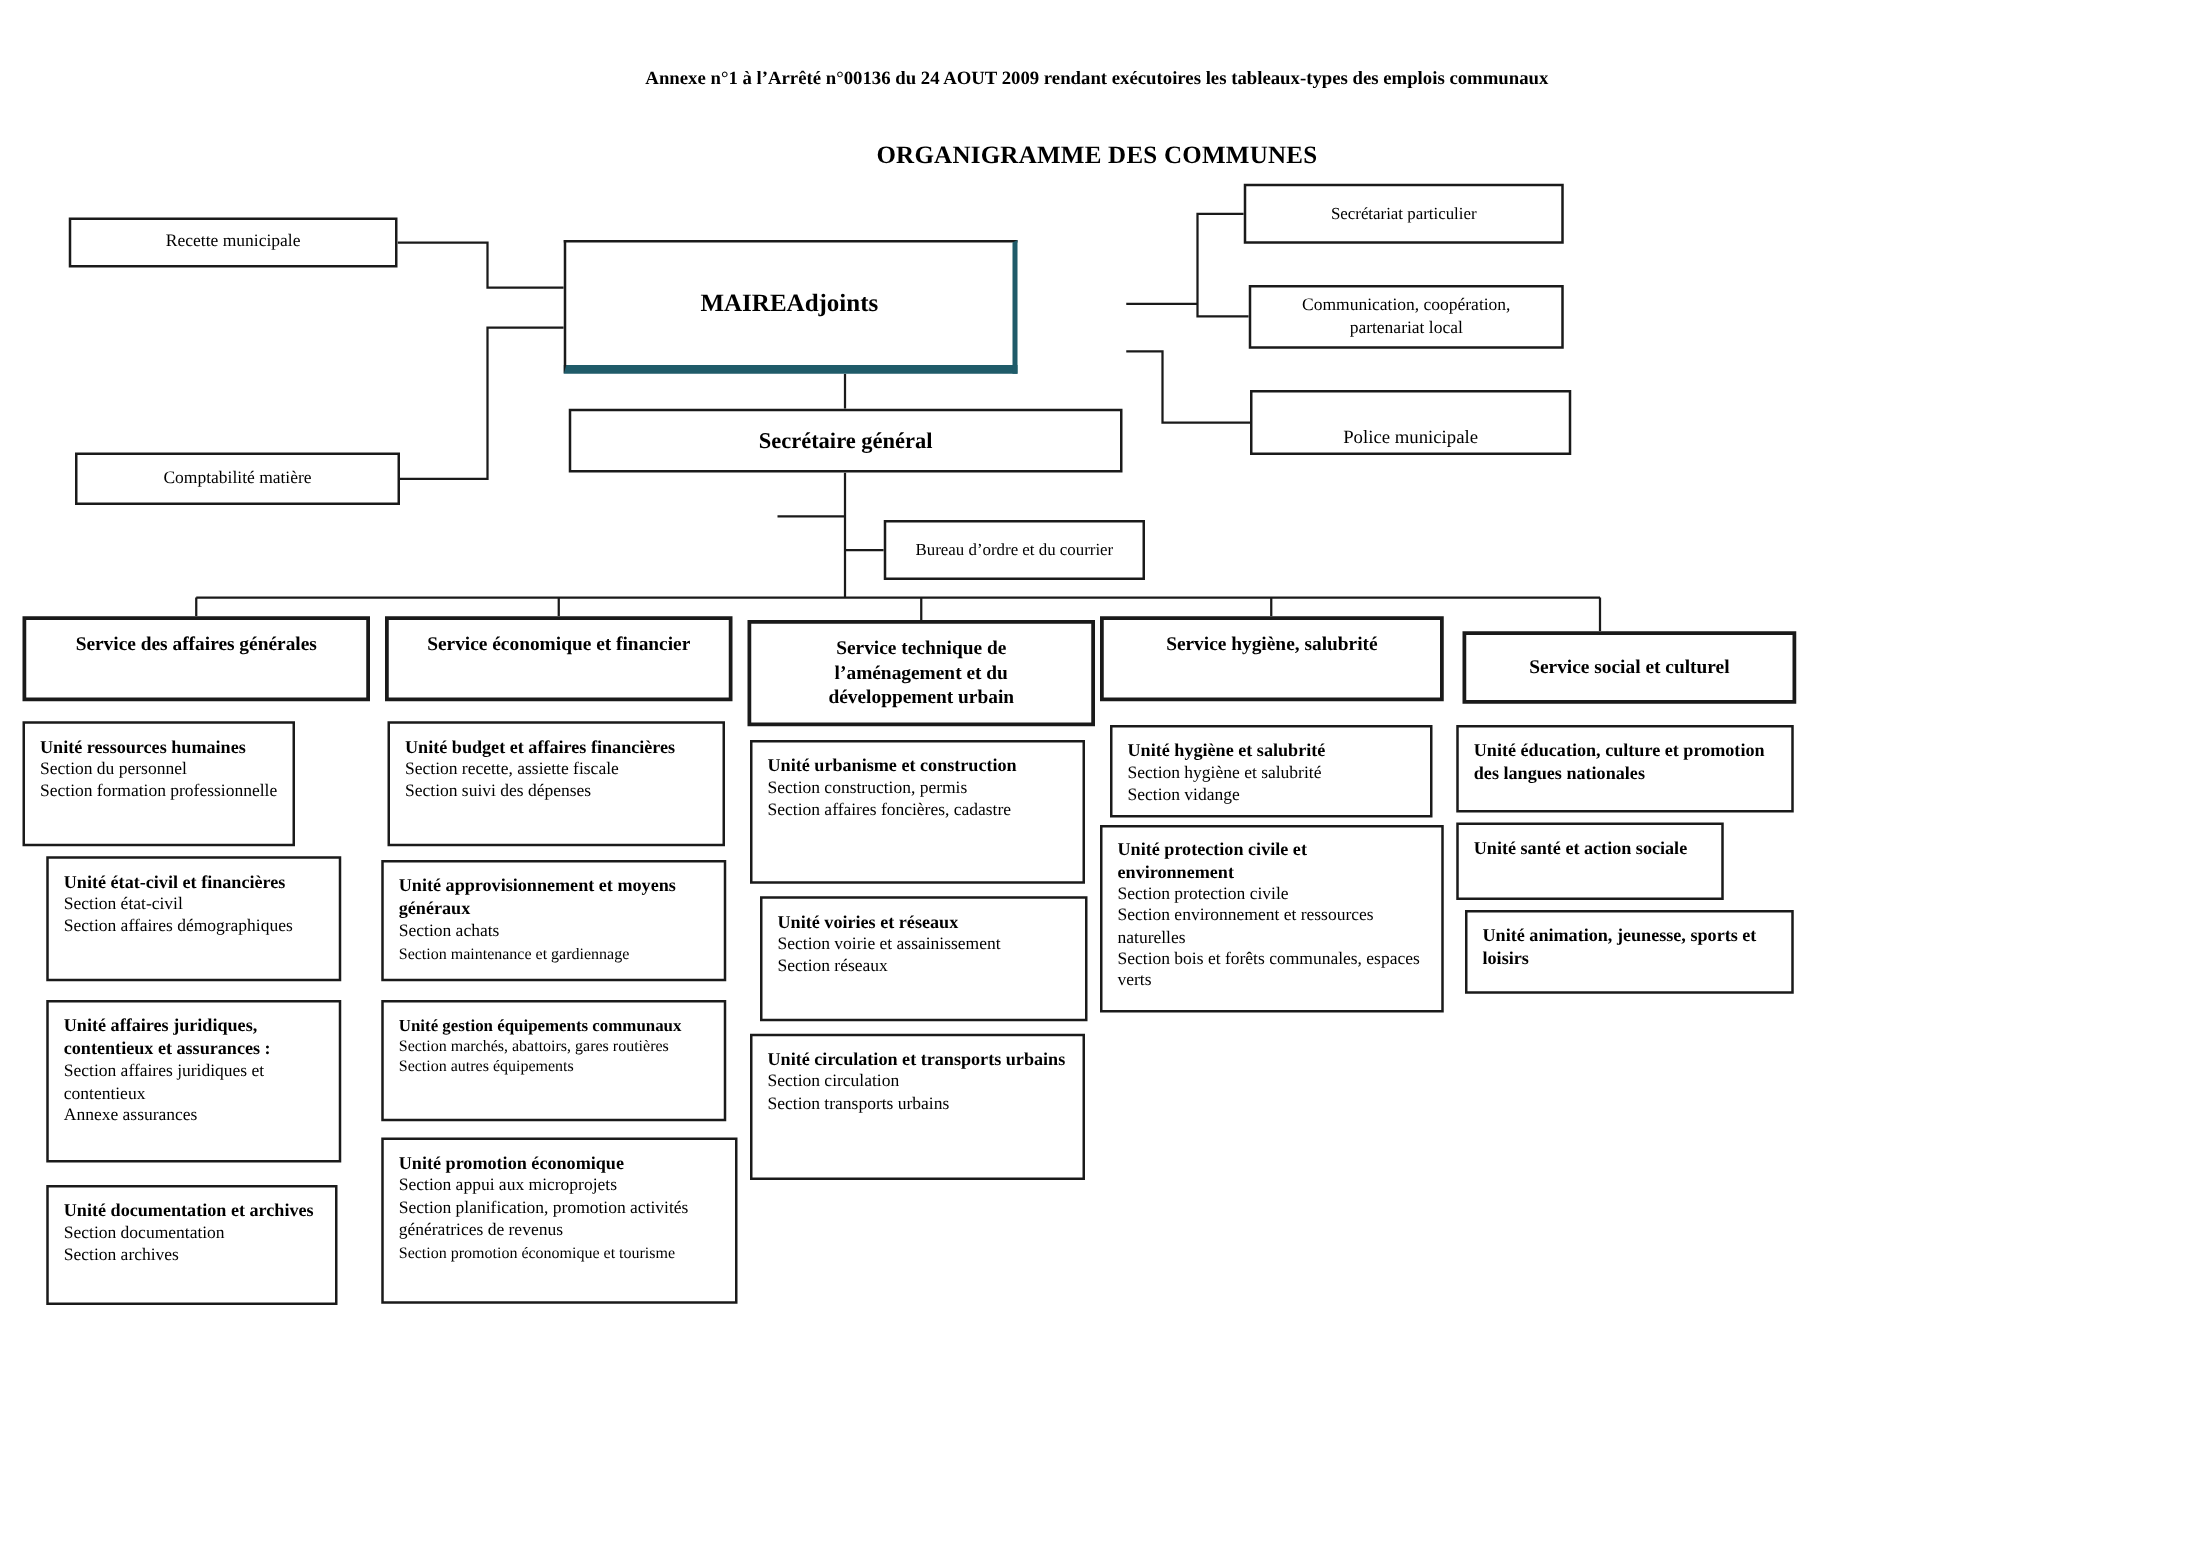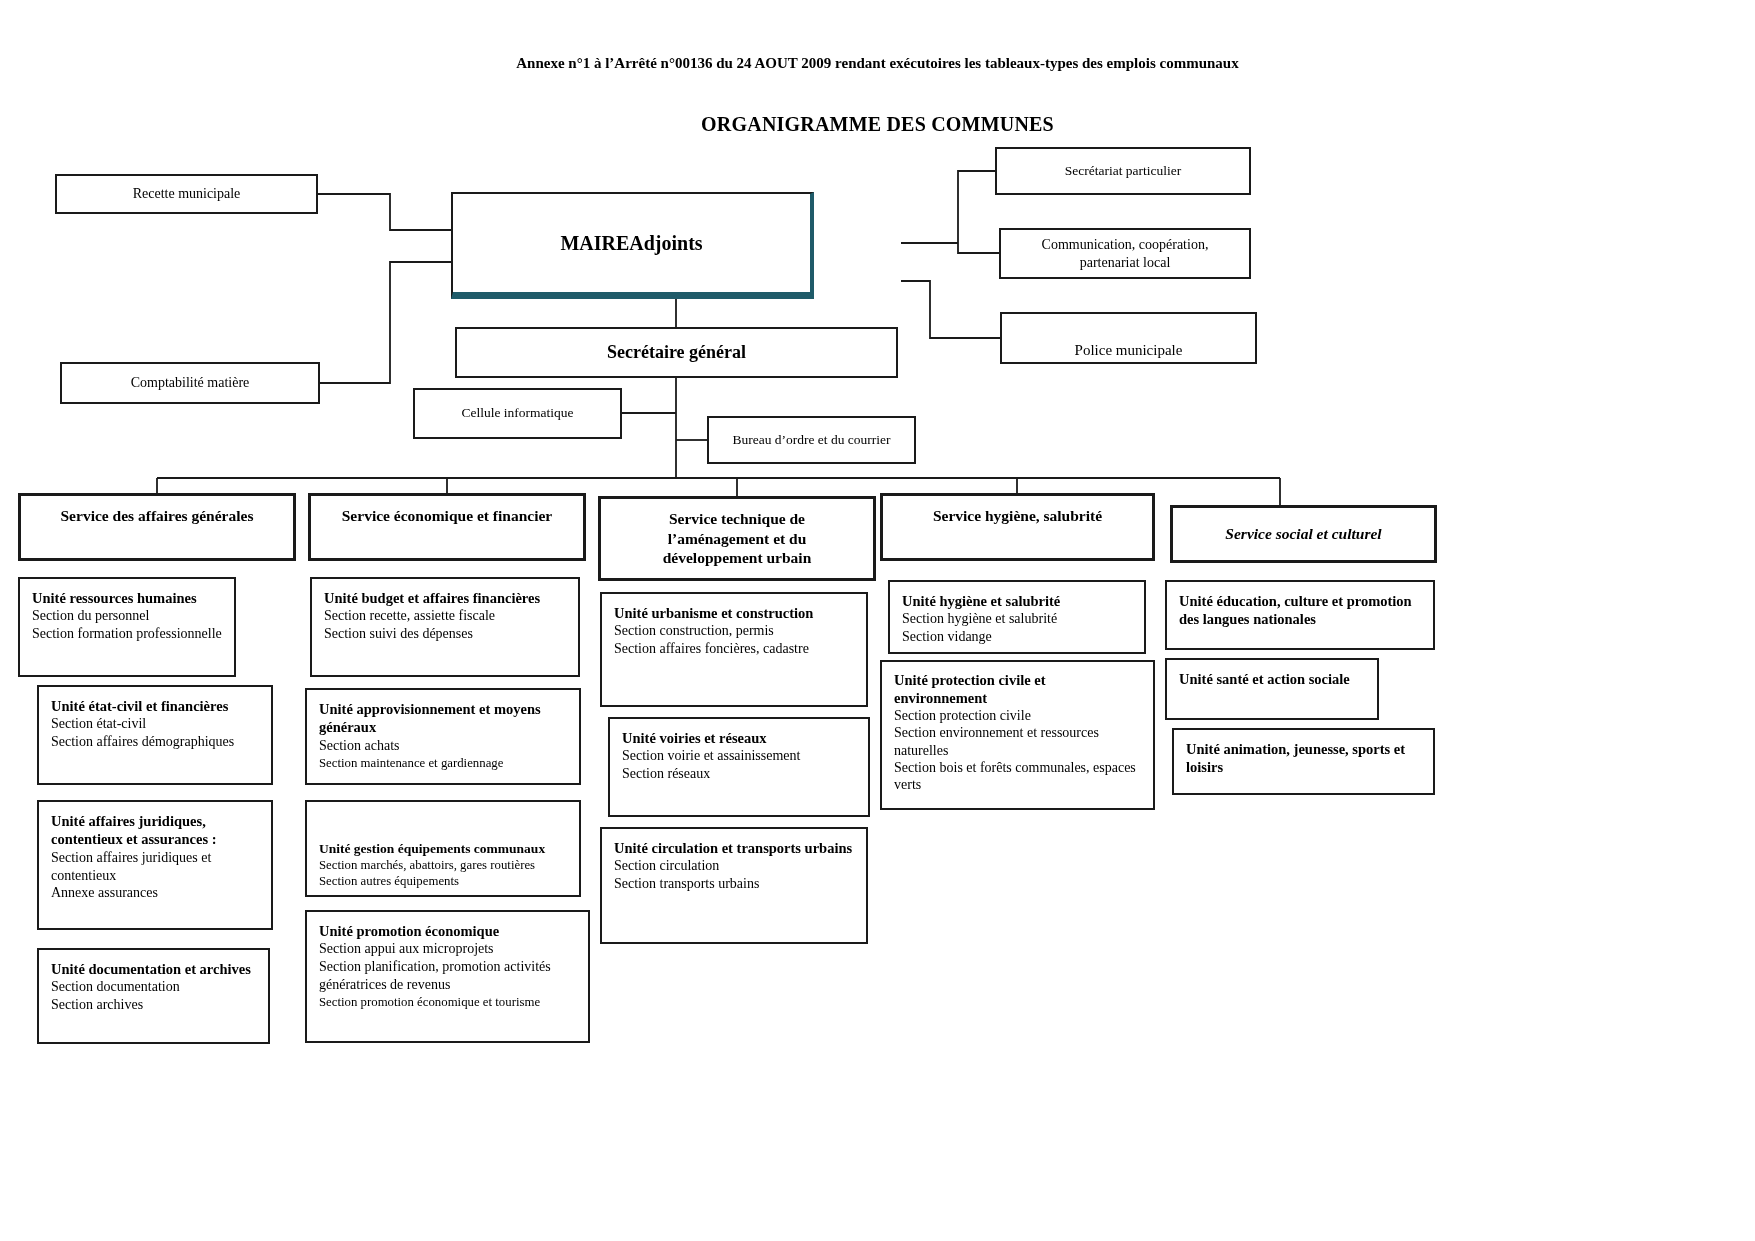--- a/index.html
+++ b/index.html
@@ -21,21 +21,21 @@
   #box-maire{
     font-size:20px;font-weight:bold;line-height:1.45;
     border:2px solid #1a1a1a;border-right:4px solid #1f5b69;border-bottom:7px solid #1f5b69;
   }
   #box-sg{font-size:18px;font-weight:bold;}
   .unit{
     position:absolute;background:#fff;border:2px solid #1a1a1a;box-sizing:border-box;
     padding:10px 12px;font-size:14px;line-height:1.27;text-align:left;
   }
   .ut{font-weight:bold;font-size:14.5px;}
-  .ut.tsm{font-size:13.5px;margin-top:28px;}
+  .ut.tsm{font-size:13.5px;}
   .us{font-size:14px;}
   .us.sm{font-size:12.8px;}
 </style>
 </head>
 <body>
 
 <div id="canvas">
 
   <svg id="wires" viewBox="0 0 1755 1241" xmlns="http://www.w3.org/2000/svg">
     <g stroke="#1a1a1a" stroke-width="1.8" fill="none">
@@ -87,40 +87,37 @@
   <div class="box" style="left:999px;top:228px;width:252px;height:51px;padding:2px 26px;">
     <span>Communication, coopération, partenariat local</span>
   </div>
   <div class="box b" style="left:1000px;top:312px;width:257px;height:52px;font-size:15px;">
     <span>Police municipale</span>
   </div>
 
   <div class="box" id="box-sg" style="left:455px;top:327px;width:443px;height:51px;">
     <span>Secrétaire général</span>
   </div>
-  <div class="box" style="left:413px;top:388px;width:209px;height:51px;font-size:13.5px;">
-    <span>Cellule informatique</span>
-  </div>
   <div class="box" style="left:707px;top:416px;width:209px;height:48px;font-size:13.5px;">
     <span>Bureau d’ordre et du courrier</span>
   </div>
 
   <div class="box hdr" style="left:18px;top:493px;width:278px;height:68px;align-items:flex-start;padding-top:10px;">
     <span>Service des affaires générales</span>
   </div>
   <div class="box hdr" style="left:308px;top:493px;width:278px;height:68px;align-items:flex-start;padding-top:10px;">
     <span>Service économique et financier</span>
   </div>
   <div class="box hdr" style="left:598px;top:496px;width:278px;height:85px;padding:4px 26px;">
     <span>Service technique de l’aménagement et du développement urbain</span>
   </div>
   <div class="box hdr" style="left:880px;top:493px;width:275px;height:68px;align-items:flex-start;padding-top:10px;">
     <span>Service hygiène, salubrité</span>
   </div>
-  <div class="box hdr" style="left:1170px;top:505px;width:267px;height:58px;font-style:italic;">
+  <div class="box hdr" style="left:1170px;top:505px;width:267px;height:58px;">
     <span>Service social et culturel</span>
   </div>
 
   <div class="unit" style="left:18px;top:577px;width:218px;height:100px;">
     <div class="ut">Unité ressources humaines</div>
     <div class="us">Section du personnel</div>
     <div class="us">Section formation professionnelle</div>
   </div>
   <div class="unit" style="left:37px;top:685px;width:236px;height:100px;">
     <div class="ut">Unité état-civil et financières</div>

